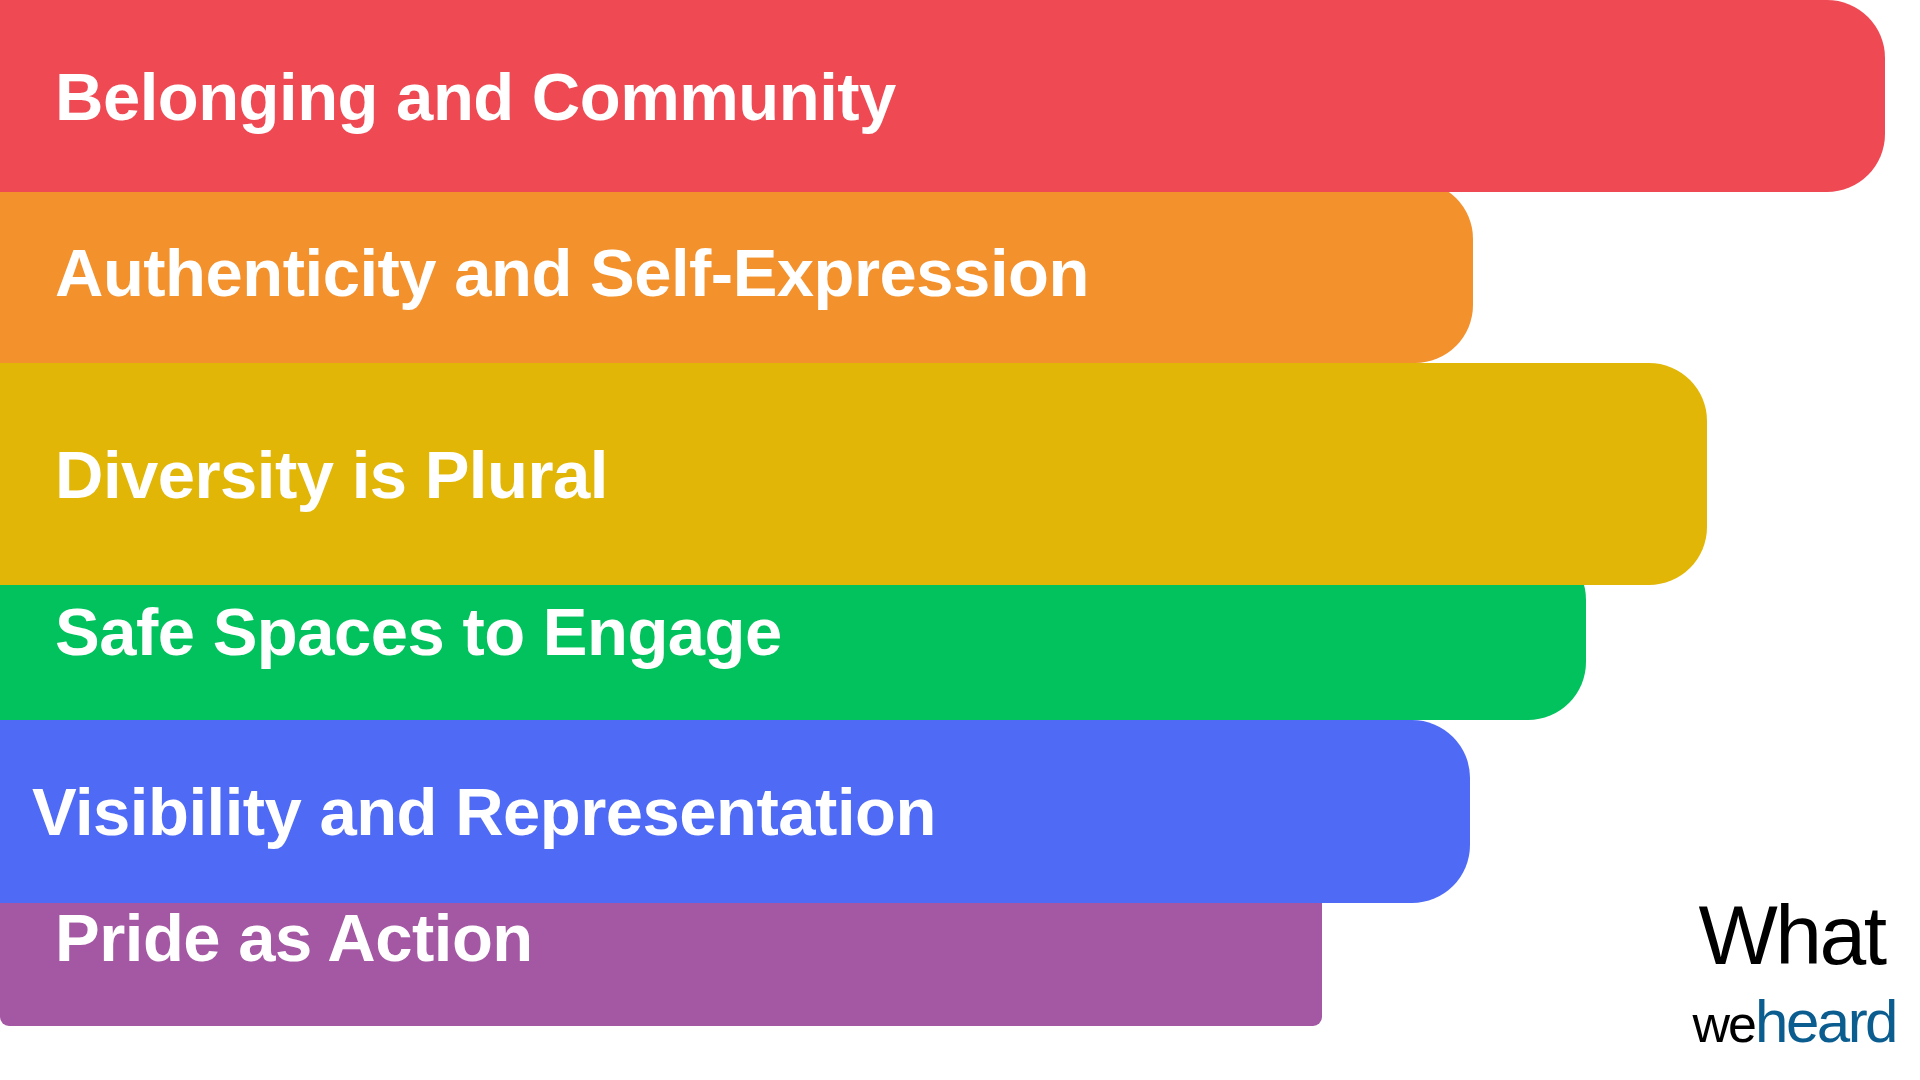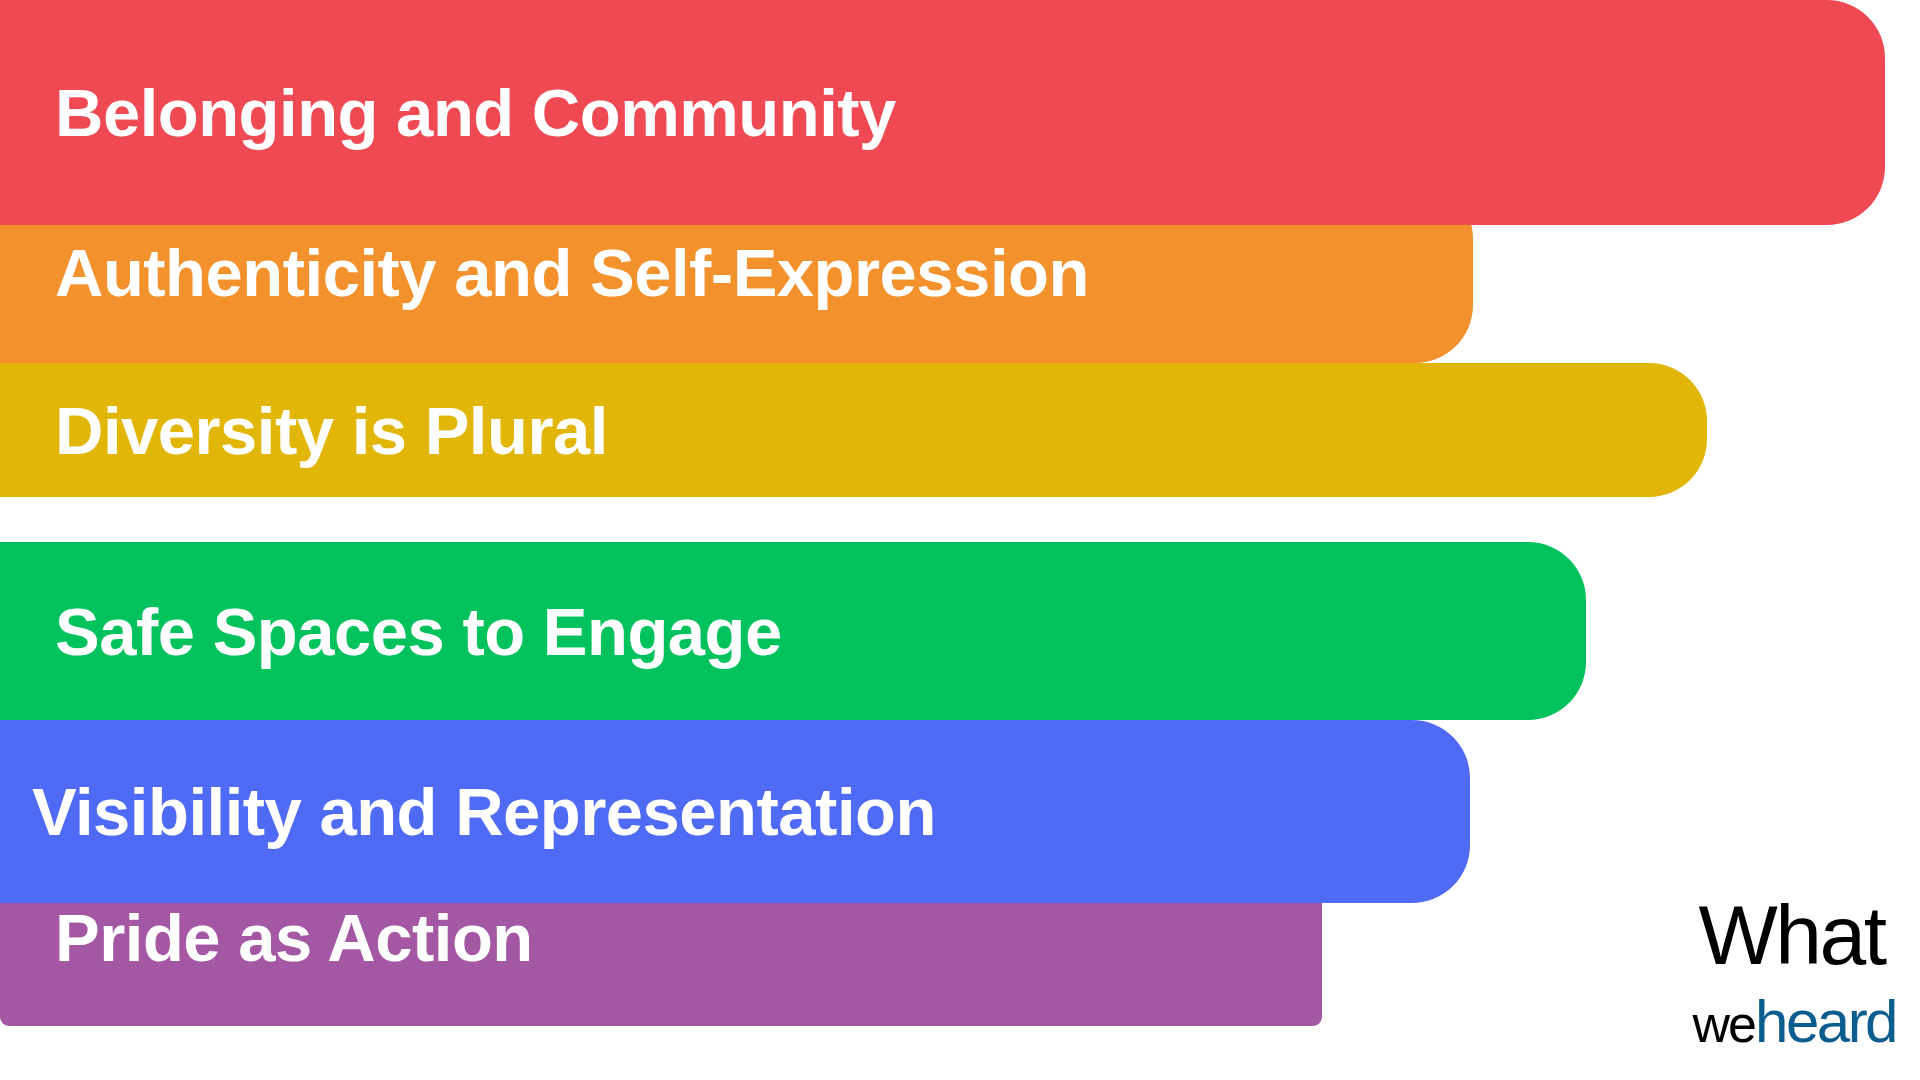--- a/index.html
+++ b/index.html
@@ -77,29 +77,29 @@
     color: #0B5D90;
     font-size: 60px;
     letter-spacing: -2.5px;
   }
 </style>
 </head>
 <body>
 
 <div id="canvas" style="background: rgb(255, 255, 255);">
 
-  <div class="bar" style="top: 0px; height: 225px; width: 1885px; background: rgb(239, 74, 84); z-index: 10;">
+  <div class="bar" style="top: 0px; height: 192px; width: 1885px; background: rgb(239, 74, 84); z-index: 10;">
     <span class="bar-label">Belonging and Community</span>
   </div>
 
   <div class="bar" style="top: 181px; height: 182px; width: 1473px; background: rgb(243, 145, 45); z-index: 9;">
     <span class="bar-label">Authenticity and Self-Expression</span>
   </div>
 
-  <div class="bar" style="top: 363px; height: 134px; width: 1707px; background: rgb(226, 182, 6); z-index: 8;">
+  <div class="bar" style="top: 363px; height: 222px; width: 1707px; background: rgb(226, 182, 6); z-index: 8;">
     <span class="bar-label">Diversity is Plural</span>
   </div>
 
   <div class="bar" style="top: 542px; height: 178px; width: 1586px; background: rgb(2, 194, 93); z-index: 7;">
     <span class="bar-label">Safe Spaces to Engage</span>
   </div>
 
   <div class="bar" style="top: 720px; height: 183px; width: 1470px; background: rgb(79, 107, 246); z-index: 6; padding-left: 32px;">
     <span class="bar-label">Visibility and Representation</span>
   </div>

